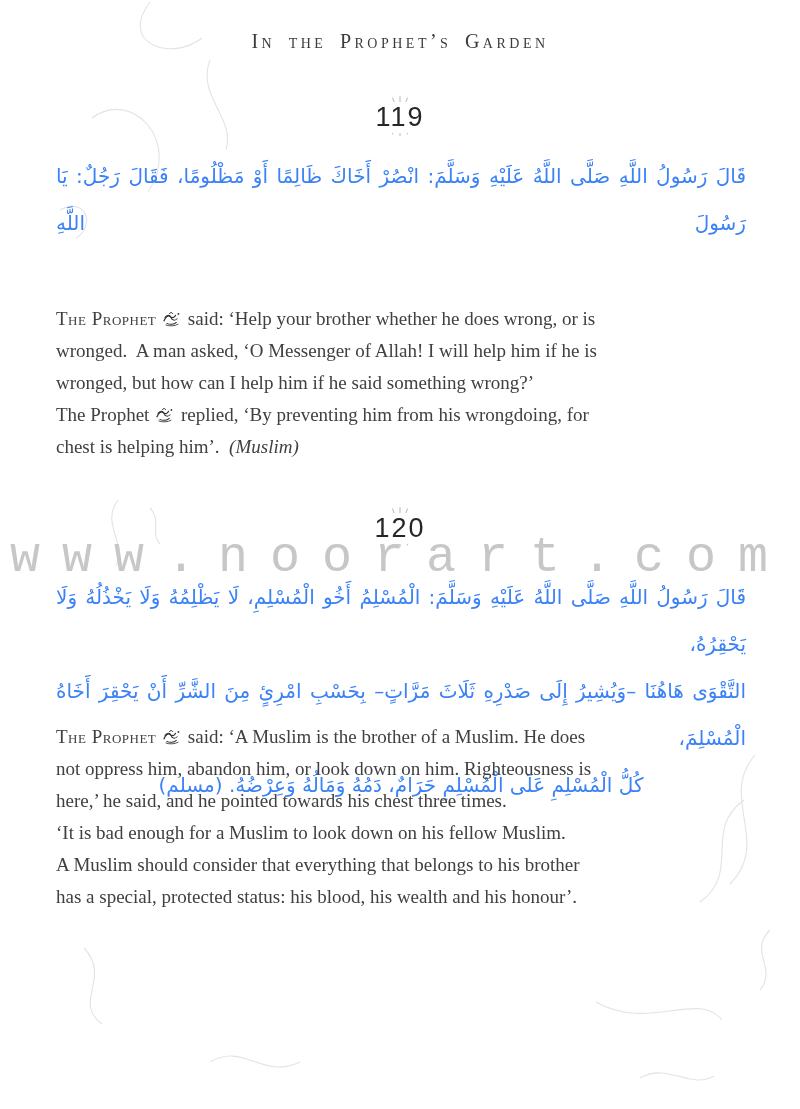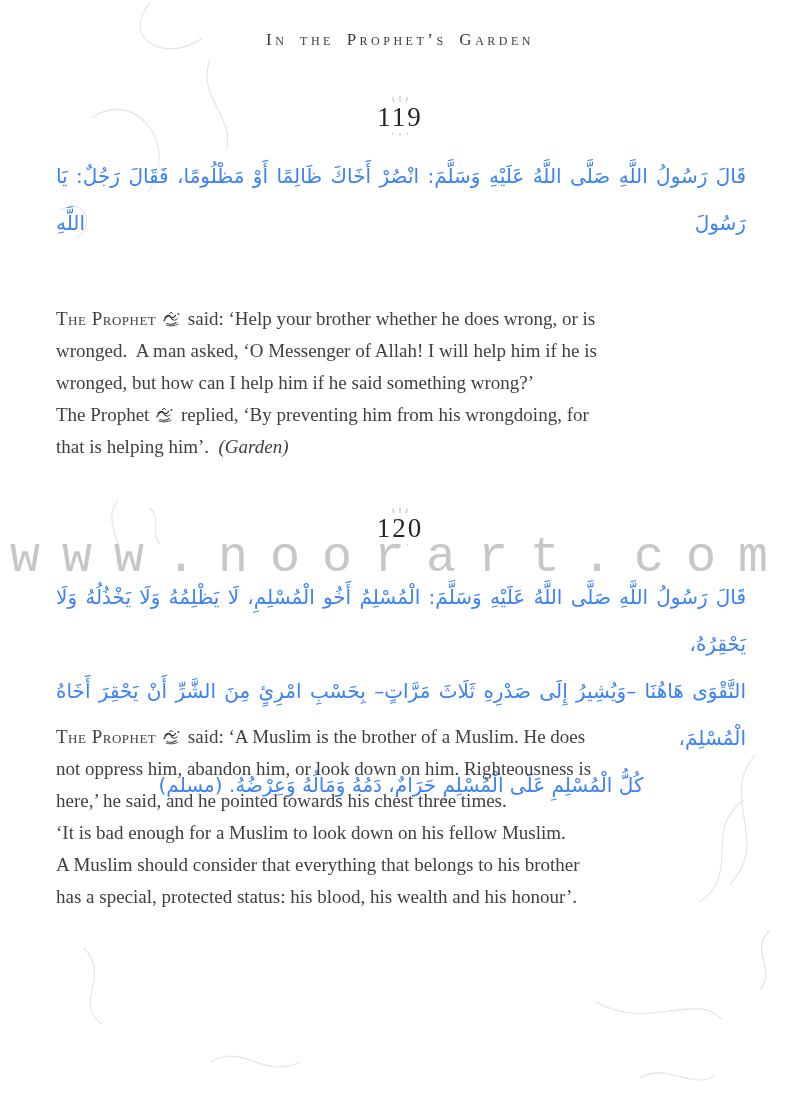--- a/index.html
+++ b/index.html
@@ -18,21 +18,21 @@
 
   
   .running-header {
     position: absolute;
     top: 30px; left: 0; right: 0;
     text-align: center;
     font-family: "Liberation Serif", serif;
     font-variant: small-caps;
     letter-spacing: 3.5px;
     word-spacing: 5px;
-    font-size: 17px;
+    font-size: 20px;
     color: #3b3b3b;
   }
 
   
   .section-number {
     position: absolute;
     left: 0; right: 0;
     height: 48px;
     text-align: center;
   }
@@ -43,21 +43,21 @@
   }
   .section-number .num {
     position: relative;
     display: inline-block;
     margin-top: 10px;
     background: #ffffff;
     padding: 0 3px;
     font-size: 27px;
     letter-spacing: 2px;
     color: #262626;
-    font-family: Liberation Serif, serif;
+    font-family: Liberation Sans, sans-serif;
   }
 
   
   .arabic-block {
     position: absolute;
     left: 56px;
     width: 690px;
     direction: rtl;
     font-family: "DejaVu Sans", sans-serif;
     font-size: 20px;
@@ -151,21 +151,21 @@
     <div class="eline">wronged.  A man asked, ‘O Messenger of Allah! I will help him if he is</div>
     <div class="eline">wronged, but how can I help him if he said something wrong?’</div>
     <div class="eline"><span>The Prophet</span><span> </span><span class="pbuh"><svg width="22" height="19" viewBox="0 0 24 20" fill="none" stroke="#2c2c2c">
             <path d="M3 13c2-5 5-7 7-5s5 1 6-2" stroke-width="1.3"></path>
             <path d="M4 9c3-4 6-3 7 0s4 4 7 1" stroke-width="1.1"></path>
             <path d="M6 15c3 2 8 2 11-1" stroke-width="1.1"></path>
             <path d="M9 5c1-2 3-2 4 0" stroke-width="1"></path>
             <path d="M5 17c4 1.5 10 1.5 14-1" stroke-width="0.9"></path>
             <circle cx="19" cy="5" r="1" fill="#2c2c2c" stroke="none"></circle>
           </svg></span><span> replied, ‘By preventing him from his wrongdoing, for</span></div>
-    <div class="eline"><span>that is helping him’.  </span><span class="it">(Garden)</span></div>
+    <div class="eline"><span>chest is helping him’.  </span><span class="it">(Muslim)</span></div>
   </div>
 
   <div class="section-number" style="top: 503px;">
     <svg class="burst" width="42" height="42" viewBox="0 0 40 40" stroke="#b3b3b3" stroke-width="0.9">
       <line x1="1" y1="20" x2="39" y2="20"></line>
       <line x1="2.4" y1="12.7" x2="37.6" y2="27.3"></line>
       <line x1="6.6" y1="6.6" x2="33.4" y2="33.4"></line>
       <line x1="12.7" y1="2.4" x2="27.3" y2="37.6"></line>
       <line x1="20" y1="1" x2="20" y2="39"></line>
       <line x1="27.3" y1="2.4" x2="12.7" y2="37.6"></line>

